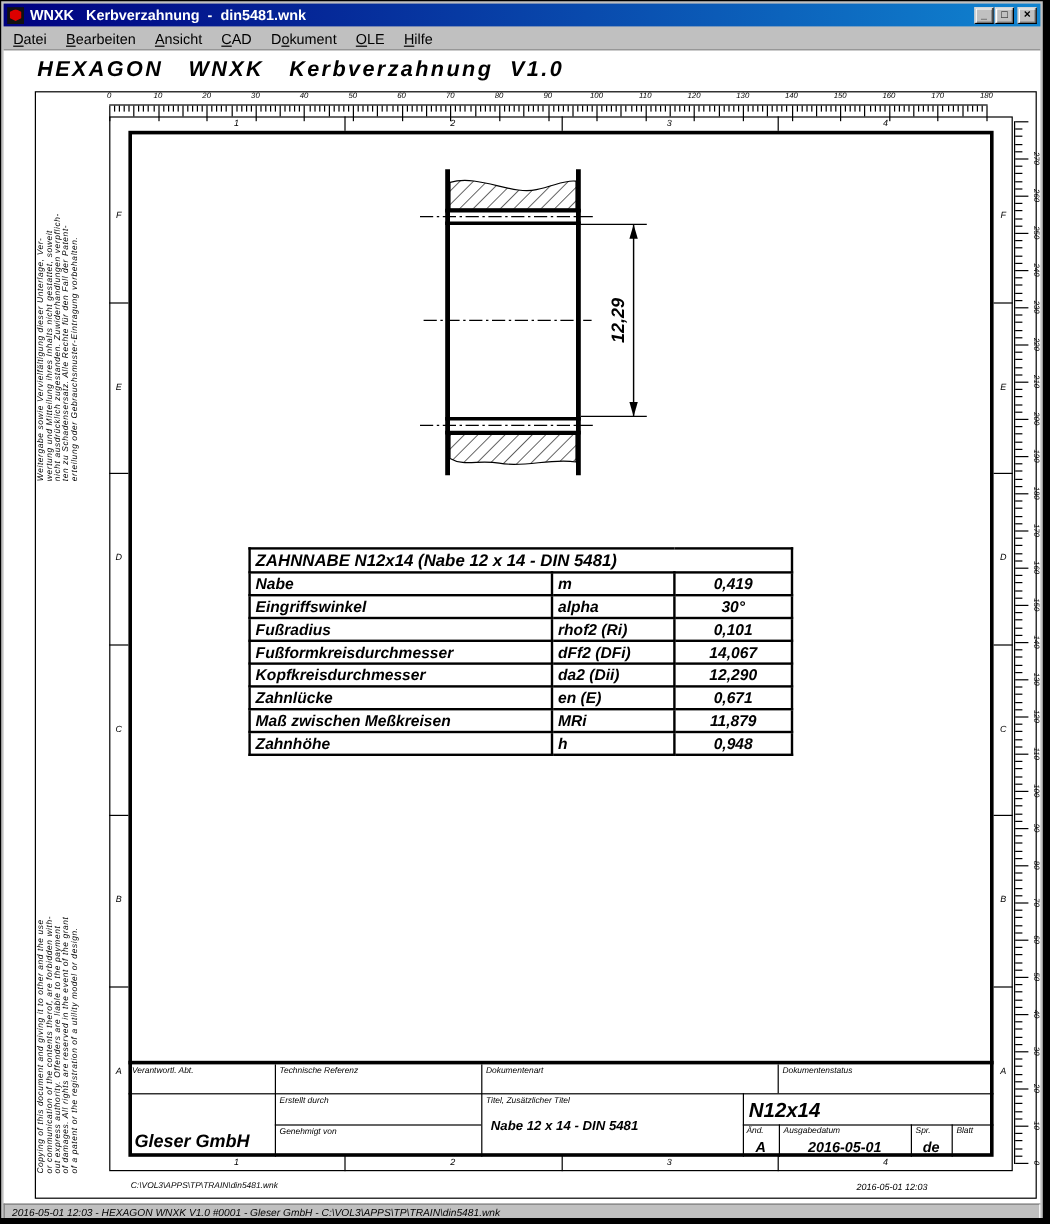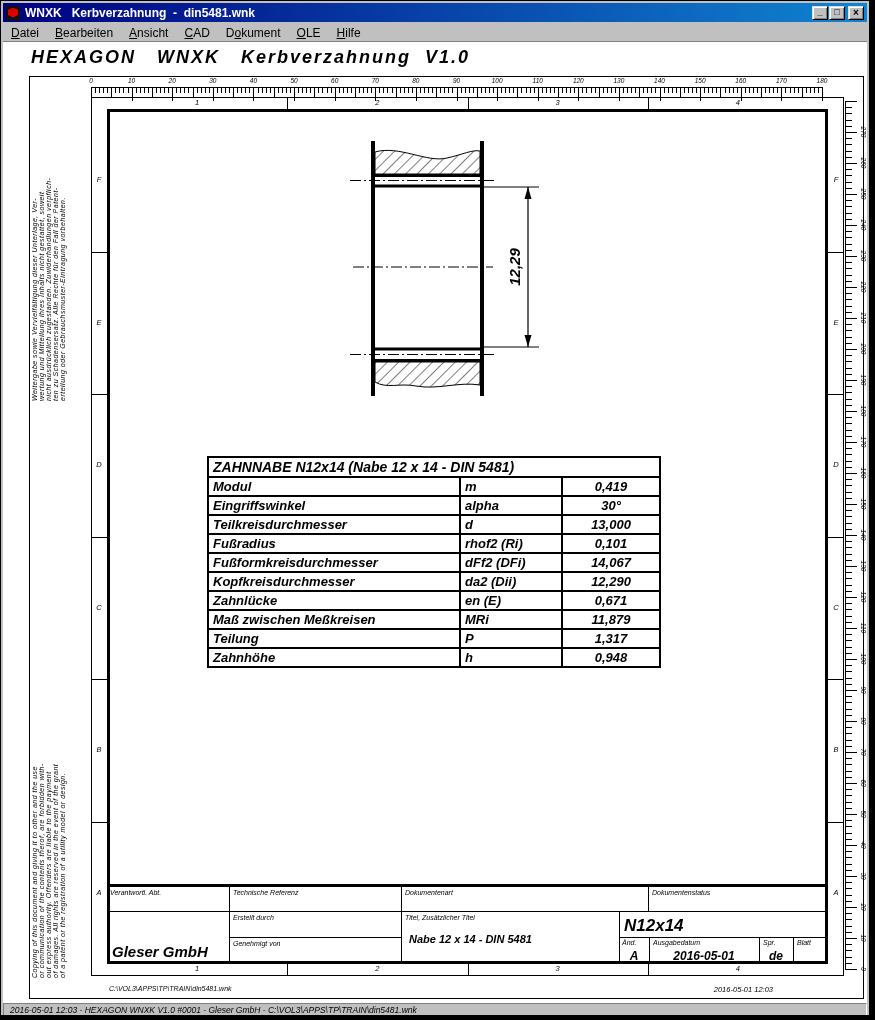--- a/index.html
+++ b/index.html
@@ -138,35 +138,30 @@
         <col style="width:102px">
         <col style="width:98px">
       </colgroup>
     <thead>
       <tr>
         <th colspan="3">ZAHNNABE N12x14 (Nabe 12 x 14 - DIN 5481)</th>
       </tr>
     </thead>
     <tbody>
         <tr>
-          <td class="c-label">Modul</td>
+          <td class="c-label">Nabe</td>
           <td class="c-symbol">m</td>
           <td class="c-value">0,419</td>
         </tr>
         <tr>
           <td class="c-label">Eingriffswinkel</td>
           <td class="c-symbol">alpha</td>
           <td class="c-value">30°</td>
         </tr>
         <tr>
-          <td class="c-label">Teilkreisdurchmesser</td>
-          <td class="c-symbol">d</td>
-          <td class="c-value">13,000</td>
-        </tr>
-        <tr>
           <td class="c-label">Fußradius</td>
           <td class="c-symbol">rhof2 (Ri)</td>
           <td class="c-value">0,101</td>
         </tr>
         <tr>
           <td class="c-label">Fußformkreisdurchmesser</td>
           <td class="c-symbol">dFf2 (DFi)</td>
           <td class="c-value">14,067</td>
         </tr>
         <tr>
@@ -176,25 +171,20 @@
         </tr>
         <tr>
           <td class="c-label">Zahnlücke</td>
           <td class="c-symbol">en (E)</td>
           <td class="c-value">0,671</td>
         </tr>
         <tr>
           <td class="c-label">Maß zwischen Meßkreisen</td>
           <td class="c-symbol">MRi</td>
           <td class="c-value">11,879</td>
-        </tr>
-        <tr>
-          <td class="c-label">Teilung</td>
-          <td class="c-symbol">P</td>
-          <td class="c-value">1,317</td>
         </tr>
         <tr>
           <td class="c-label">Zahnhöhe</td>
           <td class="c-symbol">h</td>
           <td class="c-value">0,948</td>
         </tr>
       </tbody>
   </table>
 
   <div class="tblock">

